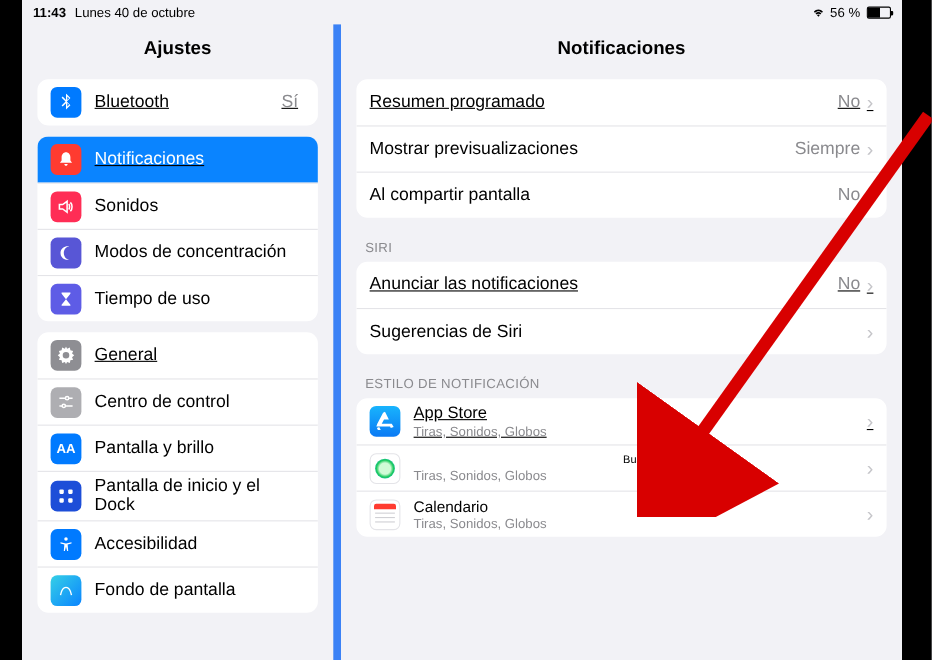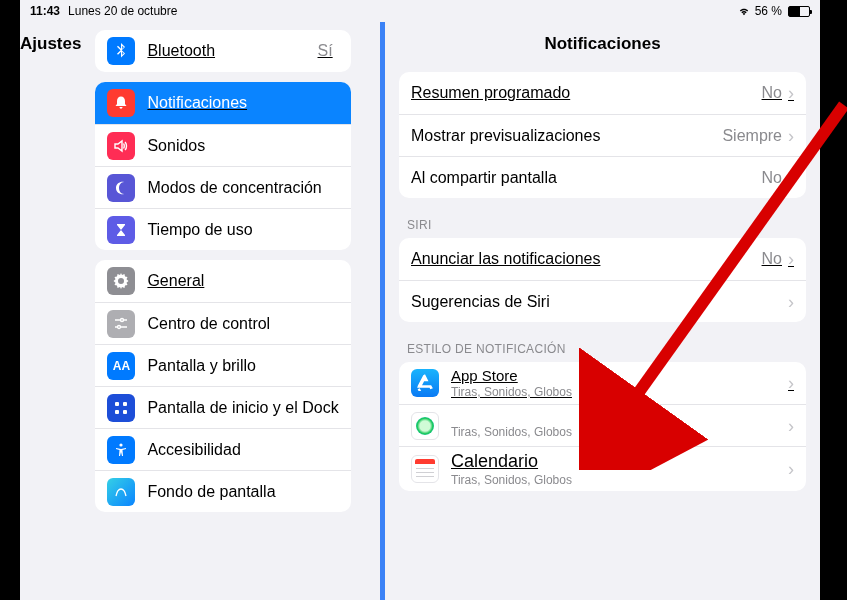--- a/index.html
+++ b/index.html
@@ -40,23 +40,23 @@
   position: relative; margin-left:2px;
 }
 .battery::after {
   content:""; position:absolute; right:-3px; top:3px;
   width:2px; height:4px; background:#000; border-radius:0 1px 1px 0;
 }
 .battery .fill { height:100%; width:56%; background:#000; }
 
 .columns { flex:1; display:flex; overflow:hidden; }
 .sidebar {
-  width: 365px;
-  border-right: 5px solid #3b82f6;
-  display:flex; flex-direction:row;
+  width: 290px;
+  border-right: 7px solid #3b82f6;
+  display:flex; flex-direction:column;
   background:#f2f2f6;
 }
 .detail {
   flex:1;
   background:#f2f2f6;
   display:flex; flex-direction:column;
 }
 .col-title {
   text-align:center;
   font-size:17px;
@@ -175,21 +175,21 @@
 }
 </style>
 </head>
 <body>
 
 <div class="device">
 
   <div class="statusbar">
     <div class="left">
       <span class="time">11:43</span>
-      <span class="date">Lunes 20 de octubre</span>
+      <span class="date">Lunes 40 de octubre</span>
     </div>
     <div class="spacer"></div>
     <div class="right">
       <svg class="wifi" viewBox="0 0 16 12">
           <path d="M8 11 L6.4 9.2 C7 8.7 7.5 8.5 8 8.5 C8.5 8.5 9 8.7 9.6 9.2 Z M4.8 7.4 C5.7 6.5 6.8 6 8 6 C9.2 6 10.3 6.5 11.2 7.4 L10 8.6 C9.4 8 8.7 7.7 8 7.7 C7.3 7.7 6.6 8 6 8.6 Z M3 5.5 C4.4 4 6.1 3.2 8 3.2 C9.9 3.2 11.6 4 13 5.5 L11.8 6.7 C10.7 5.6 9.4 5 8 5 C6.6 5 5.3 5.6 4.2 6.7 Z" fill="#000"></path>
         </svg>
       <span>56 %</span>
       <div class="battery">
           <div class="fill"></div>
         </div>
@@ -367,21 +367,21 @@
           <div class="row">
             <div class="app-icon calendario">
               <div class="strip"></div>
               <div class="lines">
                   <span></span>
                   <span></span>
                   <span></span>
                 </div>
             </div>
             <div class="label-stack">
-              <span class="label" style="font-size:18px;text-decoration:underline;">Calendario</span>
+              <span class="label" style="font-size:14px;">Calendario</span>
               <span class="sublabel">Tiras, Sonidos, Globos</span>
             </div>
             <span class="chevron">›</span>
           </div>
 
         </div>
 
       </div>
     </div>
   </div>

